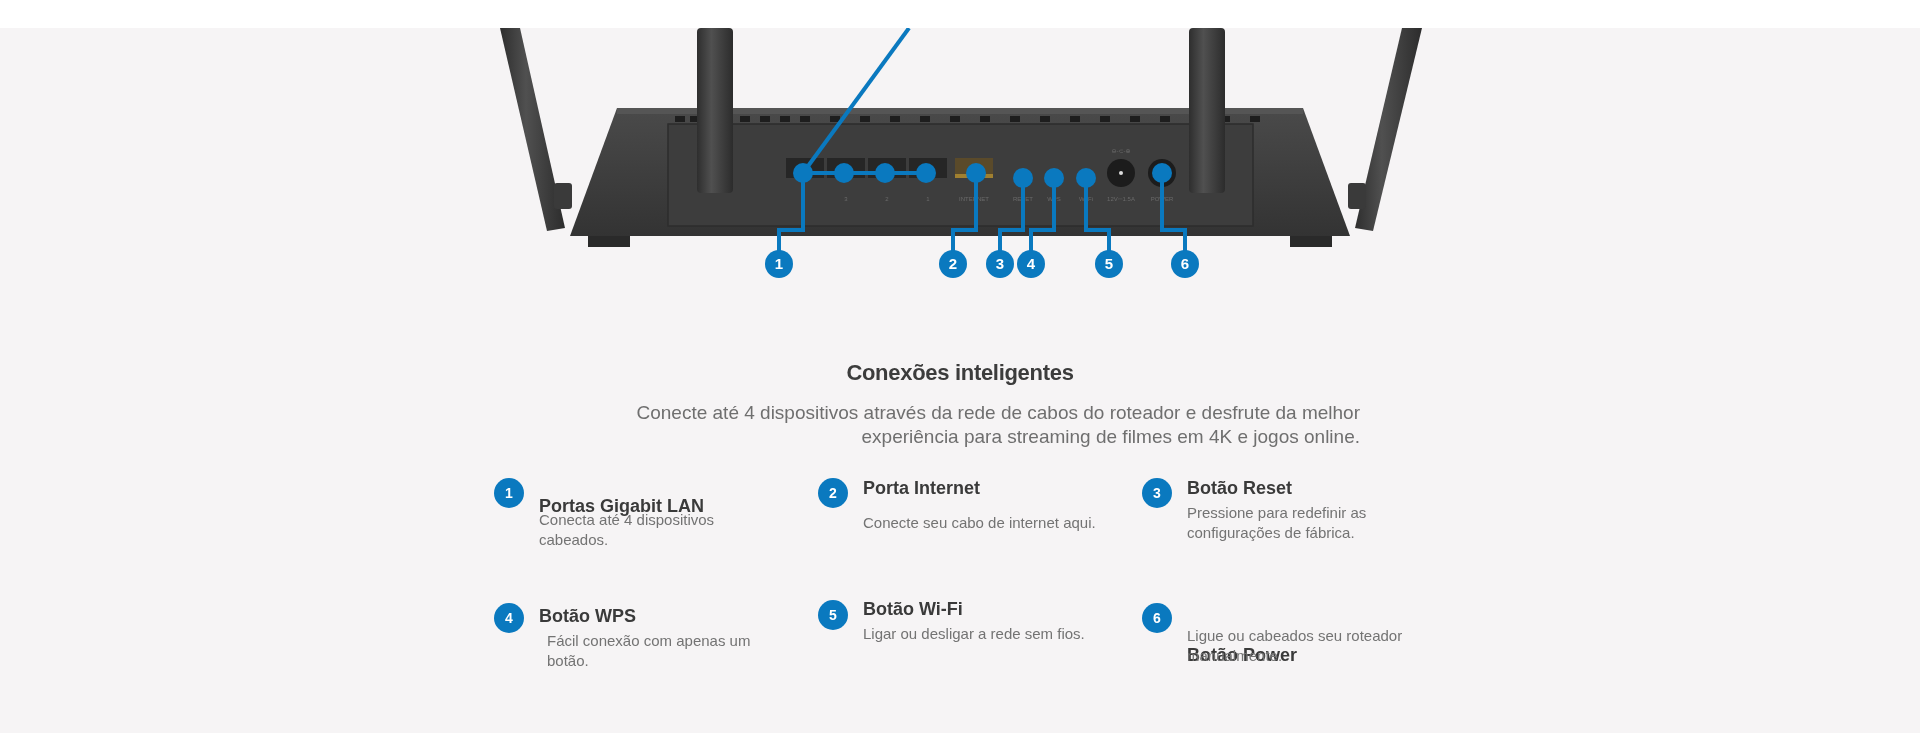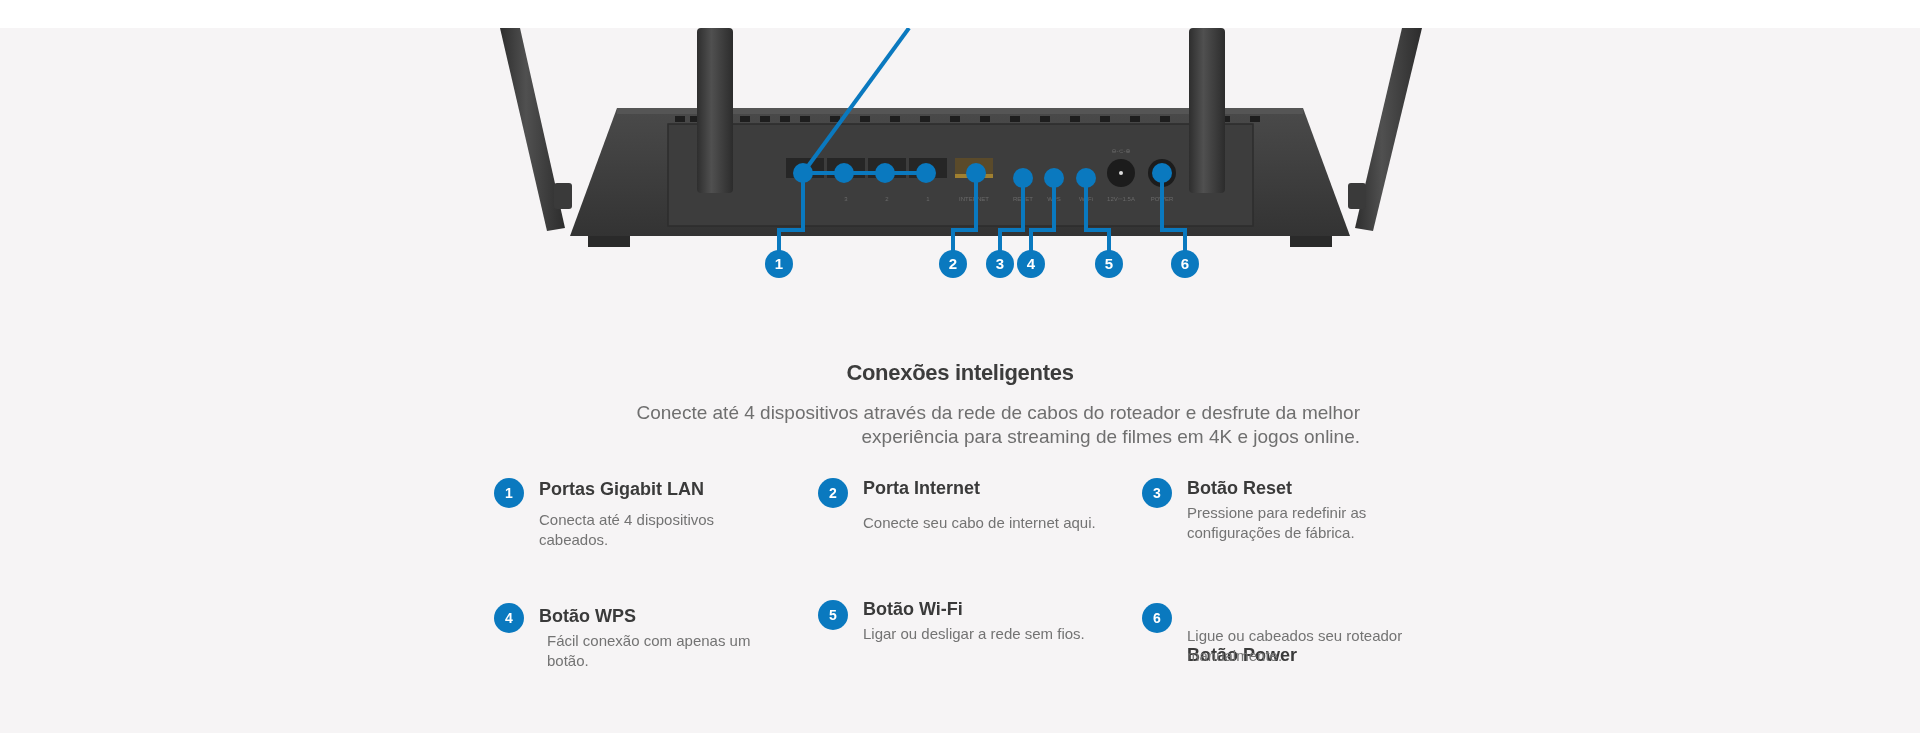--- a/index.html
+++ b/index.html
@@ -185,21 +185,21 @@
         <text class="callout-num" x="1185" y="241" text-anchor="middle">6</text>
       </g>
     </svg>
   </div>
 
   <h2 class="title">Conexões inteligentes</h2>
   <p class="subtitle">Conecte até 4 dispositivos através da rede de cabos do roteador e desfrute da melhor experiência para streaming de filmes em 4K e jogos online.</p>
 
   <div class="feature" style="left:494px; top:450px;">
     <div class="badge" style="top:0;">1</div>
-    <div class="ftitle" style="top:1px;">Portas Gigabit LAN</div>
+    <div class="ftitle" style="top:18px;">Portas Gigabit LAN</div>
     <div class="fdesc" style="top:32px; width:200px;">Conecta até 4 dispositivos cabeados.</div>
   </div>
 
   <div class="feature" style="left:818px; top:450px;">
     <div class="badge" style="top:0;">2</div>
     <div class="ftitle" style="top:0;">Porta Internet</div>
     <div class="fdesc" style="top:18px;margin-top:17px;">Conecte seu cabo de internet aqui.</div>
   </div>
 
   <div class="feature" style="left:1142px; top:450px;">

